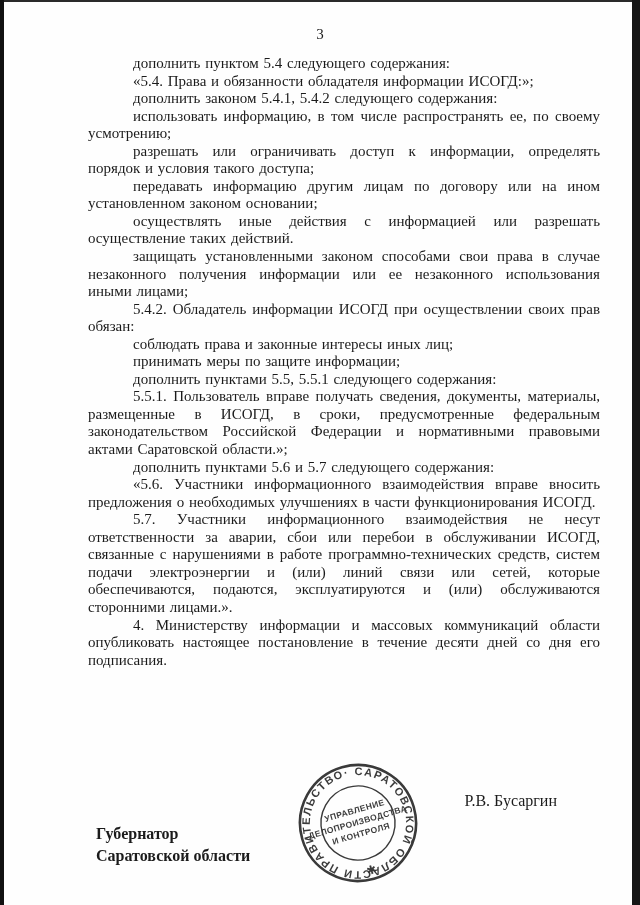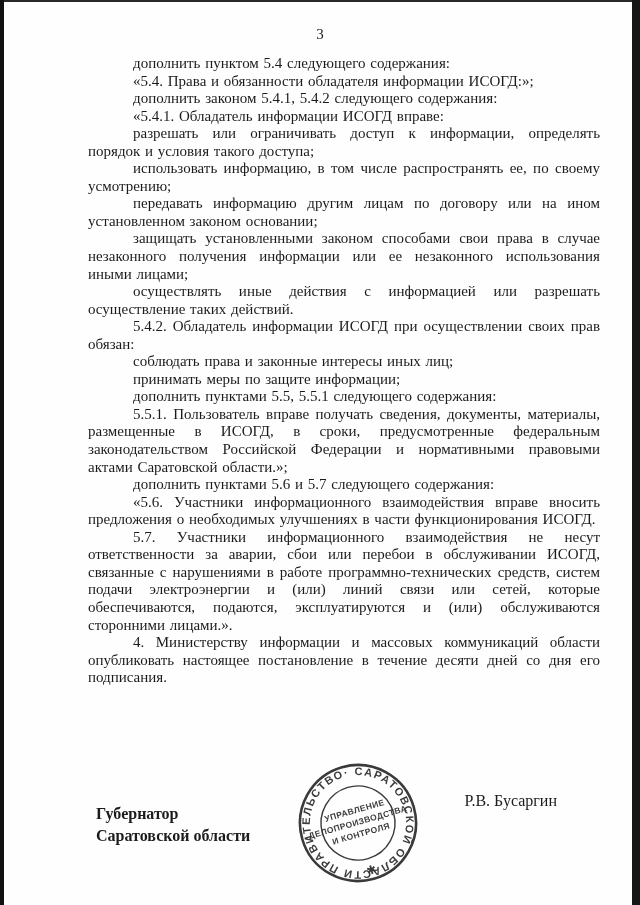--- a/index.html
+++ b/index.html
@@ -27,21 +27,21 @@
     position:absolute;left:88px;top:55px;width:512px;
     font-size:15px;line-height:17.55px;
     text-align:justify;
   }
   .doc-body p.para{
     margin:0;
     text-indent:45px;
     word-spacing:1px;
   }
   .sig-left{
-    position:absolute;left:96px;top:803px;
+    position:absolute;left:96px;top:823px;
     font-size:16px;line-height:22px;font-weight:bold;
     white-space:nowrap;
   }
   .sig-right{
     position:absolute;right:83px;top:792px;
     font-size:16px;font-weight:normal;white-space:nowrap;
   }
   .stamp{
     position:absolute;left:278px;top:743px;width:160px;height:160px;
     opacity:.88;
@@ -68,26 +68,25 @@
   <div class="edge-top"></div>
   <div class="edge-left"></div>
   <div class="edge-right"></div>
 
   <div class="page-number">3</div>
 
   <div class="doc-body">
       <p class="para">дополнить пунктом 5.4 следующего содержания:</p>
       <p class="para">«5.4. Права и обязанности обладателя информации ИСОГД:»;</p>
       <p class="para">дополнить законом 5.4.1, 5.4.2 следующего содержания:</p>
-      <p class="para">«5.4.1. Обладатель информации ИСОГД вправе:</p>
+      <p class="para">использовать информацию, в том числе распространять ее, по своему усмотрению;</p>
       <p class="para">разрешать или ограничивать доступ к информации, определять порядок и условия такого доступа;</p>
-      <p class="para">использовать информацию, в том числе распространять ее, по своему усмотрению;</p>
       <p class="para">передавать информацию другим лицам по договору или на ином установленном законом основании;</p>
+      <p class="para">осуществлять иные действия с информацией или разрешать осуществление таких действий.</p>
       <p class="para">защищать установленными законом способами свои права в случае незаконного получения информации или ее незаконного использования иными лицами;</p>
-      <p class="para">осуществлять иные действия с информацией или разрешать осуществление таких действий.</p>
       <p class="para">5.4.2. Обладатель информации ИСОГД при осуществлении своих прав обязан:</p>
       <p class="para">соблюдать права и законные интересы иных лиц;</p>
       <p class="para">принимать меры по защите информации;</p>
       <p class="para">дополнить пунктами 5.5, 5.5.1 следующего содержания:</p>
       <p class="para">5.5.1. Пользователь вправе получать сведения, документы, материалы, размещенные в ИСОГД, в сроки, предусмотренные федеральным законодательством Российской Федерации и нормативными правовыми актами Саратовской области.»;</p>
       <p class="para">дополнить пунктами 5.6 и 5.7 следующего содержания:</p>
       <p class="para">«5.6. Участники информационного взаимодействия вправе вносить предложения о необходимых улучшениях в части функционирования ИСОГД.</p>
       <p class="para">5.7. Участники информационного взаимодействия не несут ответственности за аварии, сбои или перебои в обслуживании ИСОГД, связанные с нарушениями в работе программно-технических средств, систем подачи электроэнергии и (или) линий связи или сетей, которые обеспечиваются, подаются, эксплуатируются и (или) обслуживаются сторонними лицами.».</p>
       <p class="para">4. Министерству информации и массовых коммуникаций области опубликовать настоящее постановление в течение десяти дней со дня его подписания.</p>
     </div>

